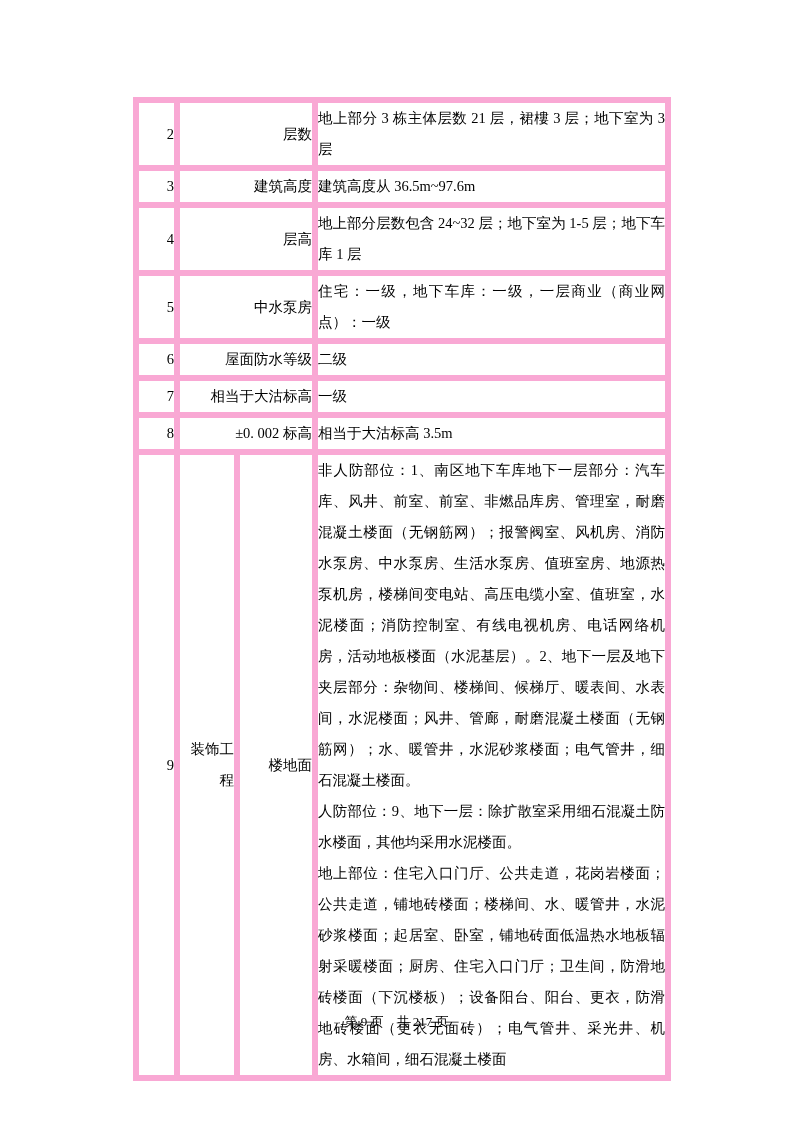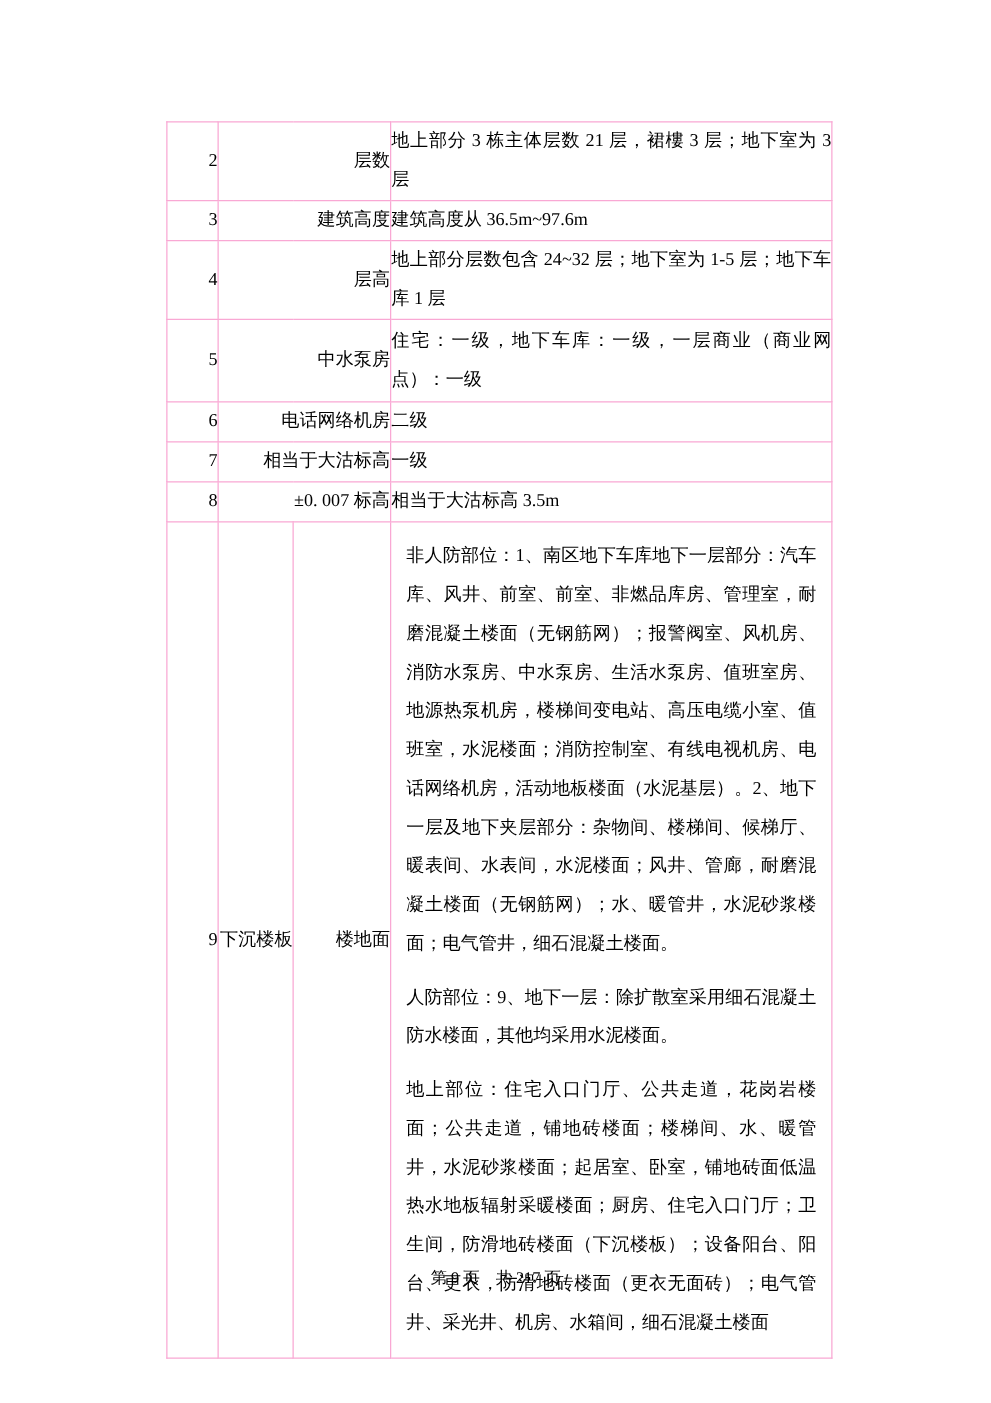--- a/index.html
+++ b/index.html
@@ -23,21 +23,21 @@
   }
   table.spec {
     position: absolute;
     left: 133px;
     top: 97px;
     width: 532px;
     border-collapse: collapse;
     table-layout: fixed;
   }
   table.spec td {
-    border: 1px solid #f9a8d4;
+    border: 6px solid #f9a8d4;
     font-size: 14.5px;
     line-height: 31px;
     vertical-align: middle;
     padding: 0;
     overflow: hidden;
   }
   td.num {
     text-align: right;
     padding-right: 8px;
   }
@@ -45,21 +45,21 @@
     text-align: right;
     padding-left: 6px;
     padding-right: 4px;
   }
   td.content {
     text-align: justify;
     padding-left: 6px;
     padding-right: 3px;
   }
   td.content p {
-    margin: 12px;
+    margin: 0;
     padding: 0;
     font-family: Liberation Serif, serif;
   }
   tr.h32  { height: 32px; }
   tr.h61  { height: 61px; }
   tr.h66  { height: 66px; }
   tr.h592 { height: 592px; }
   .footer {
     position: absolute;
     top: 1012px;
@@ -104,39 +104,39 @@
     </tr>
 
     <tr class="h66">
       <td class="num">5</td>
       <td class="label" colspan="2">中水泵房</td>
       <td class="content">住宅：一级，地下车库：一级，一层商业（商业网点）：一级</td>
     </tr>
 
     <tr class="h32">
       <td class="num">6</td>
-      <td class="label" colspan="2">电话网络机房</td>
+      <td class="label" colspan="2">屋面防水等级</td>
       <td class="content">二级</td>
     </tr>
 
     <tr class="h32">
       <td class="num">7</td>
       <td class="label" colspan="2">相当于大沽标高</td>
       <td class="content">一级</td>
     </tr>
 
     <tr class="h32">
       <td class="num">8</td>
-      <td class="label" colspan="2">±0. 007 标高</td>
+      <td class="label" colspan="2">±0. 002 标高</td>
       <td class="content">相当于大沽标高 3.5m</td>
     </tr>
 
     <tr class="h592">
       <td class="num">9</td>
-      <td class="label">下沉楼板</td>
+      <td class="label">装饰工程</td>
       <td class="label">楼地面</td>
       <td class="content">
         <p>非人防部位：1、南区地下车库地下一层部分：汽车库、风井、前室、前室、非燃品库房、管理室，耐磨混凝土楼面（无钢筋网）；报警阀室、风机房、消防水泵房、中水泵房、生活水泵房、值班室房、地源热泵机房，楼梯间变电站、高压电缆小室、值班室，水泥楼面；消防控制室、有线电视机房、电话网络机房，活动地板楼面（水泥基层）。2、地下一层及地下夹层部分：杂物间、楼梯间、候梯厅、暖表间、水表间，水泥楼面；风井、管廊，耐磨混凝土楼面（无钢筋网）；水、暖管井，水泥砂浆楼面；电气管井，细石混凝土楼面。</p>
         <p>人防部位：9、地下一层：除扩散室采用细石混凝土防水楼面，其他均采用水泥楼面。</p>
         <p>地上部位：住宅入口门厅、公共走道，花岗岩楼面；公共走道，铺地砖楼面；楼梯间、水、暖管井，水泥砂浆楼面；起居室、卧室，铺地砖面低温热水地板辐射采暖楼面；厨房、住宅入口门厅；卫生间，防滑地砖楼面（下沉楼板）；设备阳台、阳台、更衣，防滑地砖楼面（更衣无面砖）；电气管井、采光井、机房、水箱间，细石混凝土楼面</p>
       </td>
     </tr>
   </tbody>
     </table>
 

